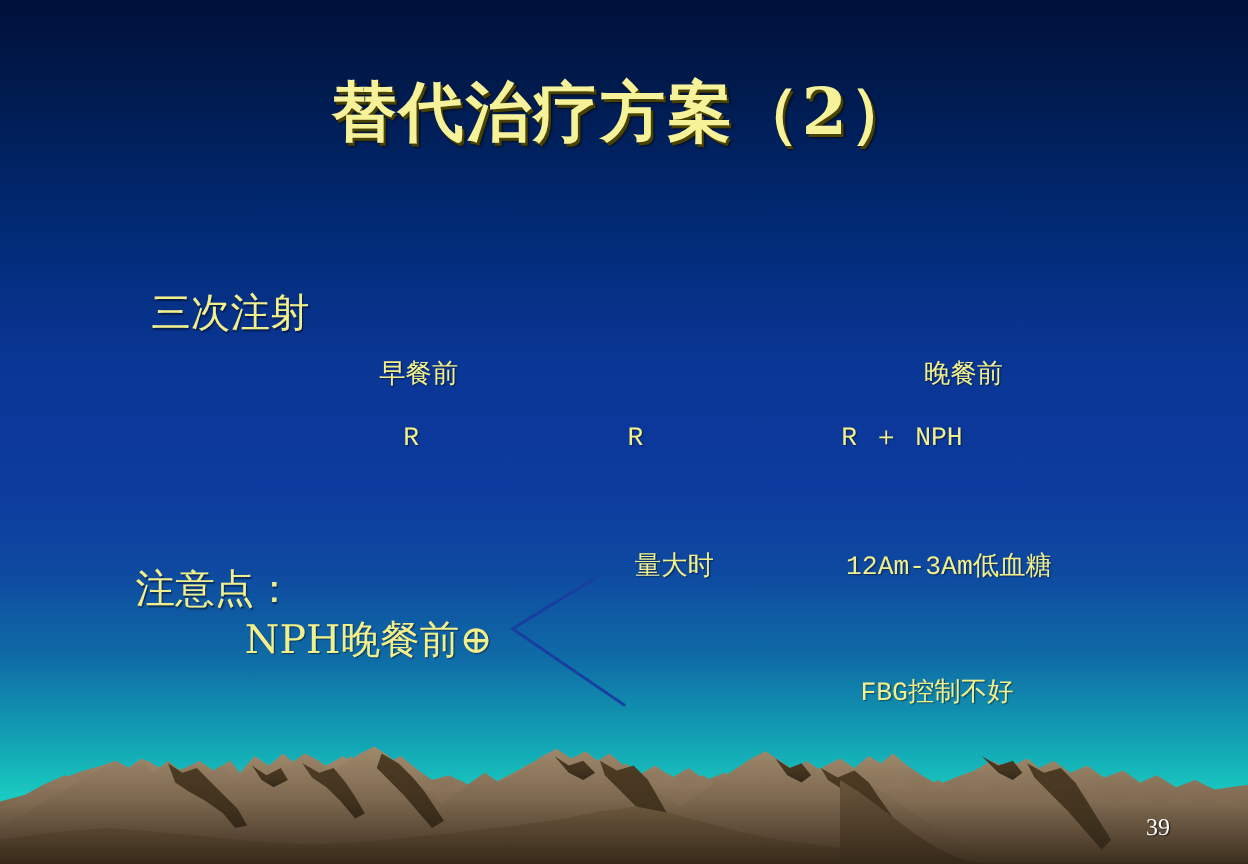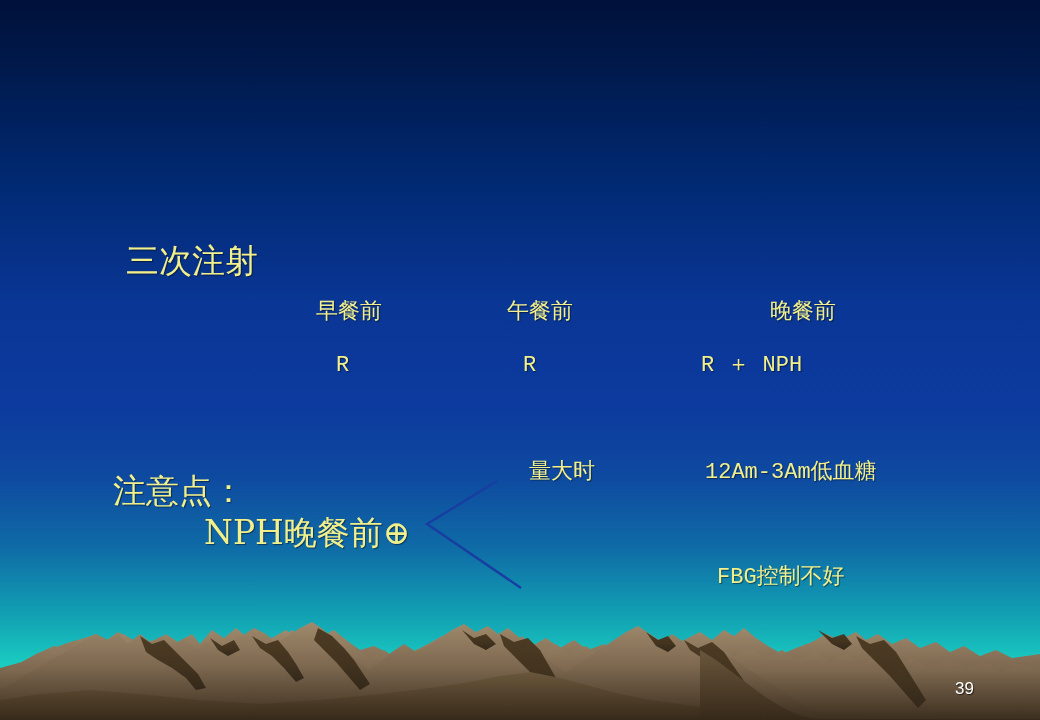--- a/index.html
+++ b/index.html
@@ -94,22 +94,22 @@
     width: 1040px; height: 720px;
     pointer-events: none;
   }
 
   
   #page-number {
     position: absolute;
     left: 955px;
     top: 679px;
     color: #ffffff;
-    font-size: 17px;
-    font-family: Liberation Sans, sans-serif;
+    font-size: 20px;
+    font-family: Liberation Serif, serif;
     text-shadow: 1px 1px 1px rgba(0,0,0,0.6);
   }
 </style>
 </head>
 <body>
 
 <div id="slide">
 
   <svg id="bg-art" viewBox="0 0 1040 720" preserveAspectRatio="none">
     <defs>
@@ -239,25 +239,25 @@
       L1040,719 L1040,720 L0,720 Z"></path>
 
     <path fill="url(#rockFront)" d="
       M700,650 L716,660 L732,672 L748,684 L764,696 L780,706 L796,714 L812,719 L700,719 Z"></path>
   </svg>
 
   <svg id="connector" viewBox="0 0 1040 720">
     <polyline points="497,481 427,524 521,588" fill="none" stroke="#173ea0" stroke-width="2.4" stroke-linejoin="miter"></polyline>
   </svg>
 
+  <div id="title">替代治疗方案（2）</div>
 
   <div class="line" id="line-injections">三次注射</div>
 
   <div class="cell" id="label-before-breakfast">早餐前</div>
-  <div class="cell" id="label-before-lunch">午餐前</div>
   <div class="cell" id="label-before-dinner">晚餐前</div>
 
   <div class="cell" id="dose-breakfast">R</div>
   <div class="cell" id="dose-lunch">R</div>
   <div class="cell" id="dose-dinner">R ＋ NPH</div>
 
 
   <div class="line" id="line-caution">注意点：</div>
 
   <div class="cell" id="cell-high-dose">量大时</div>

